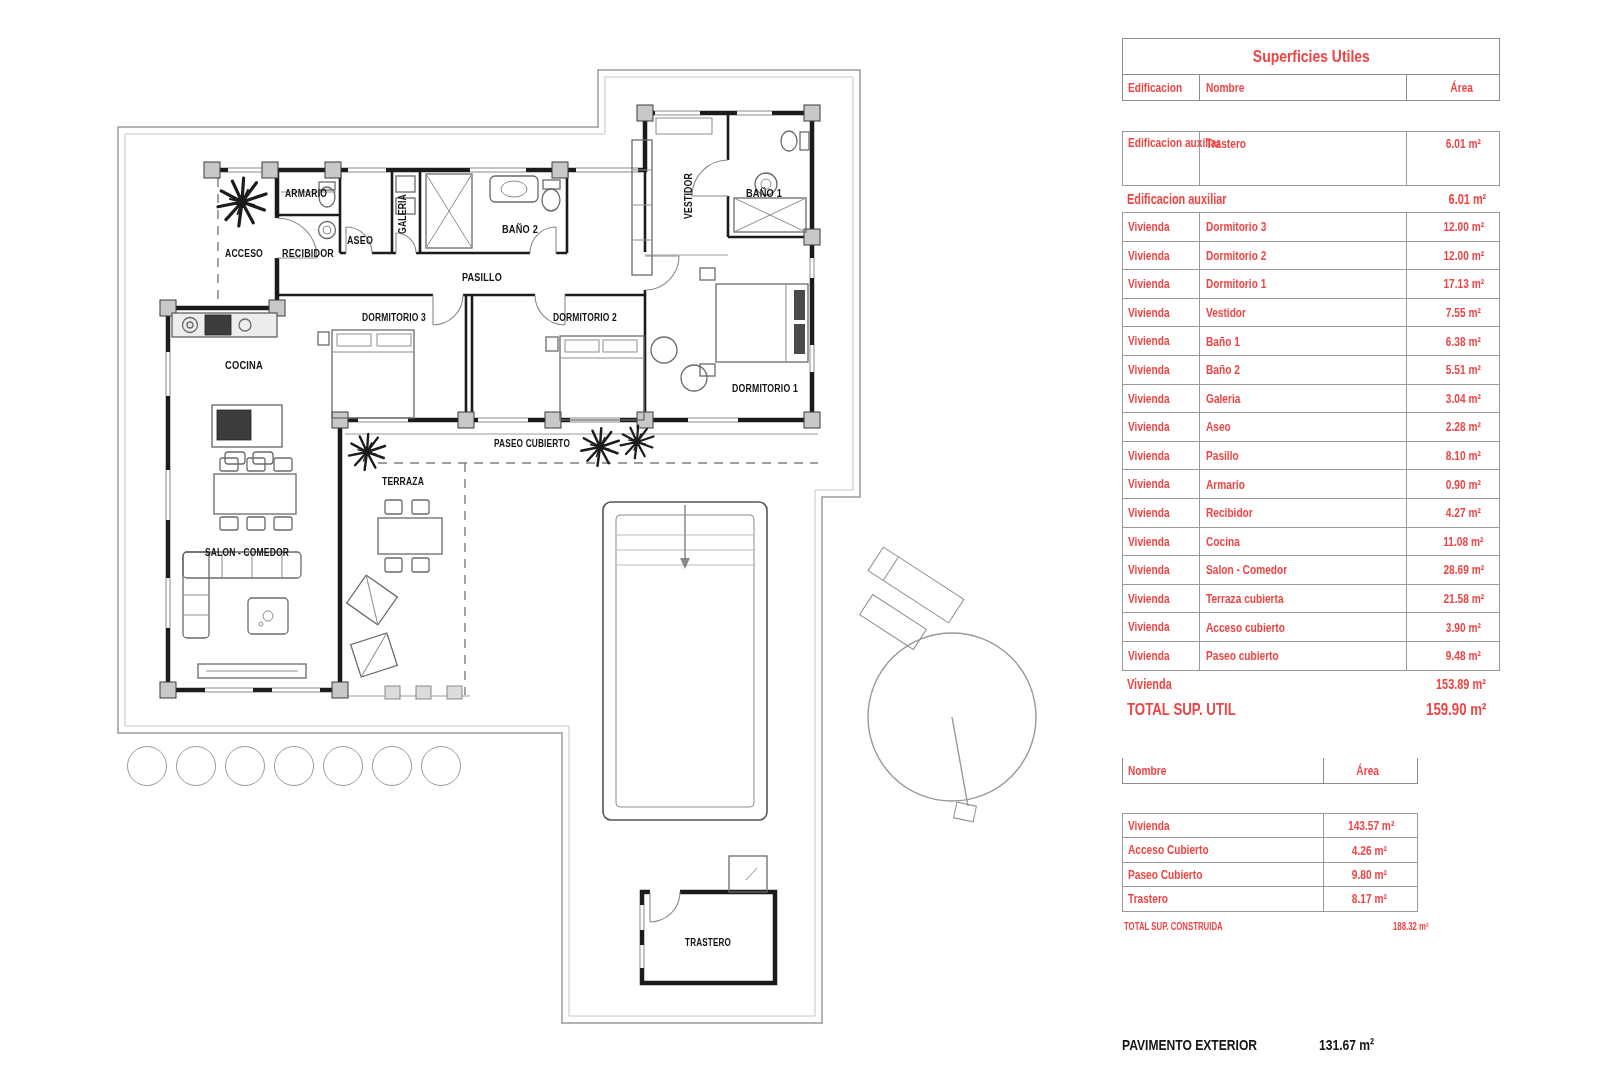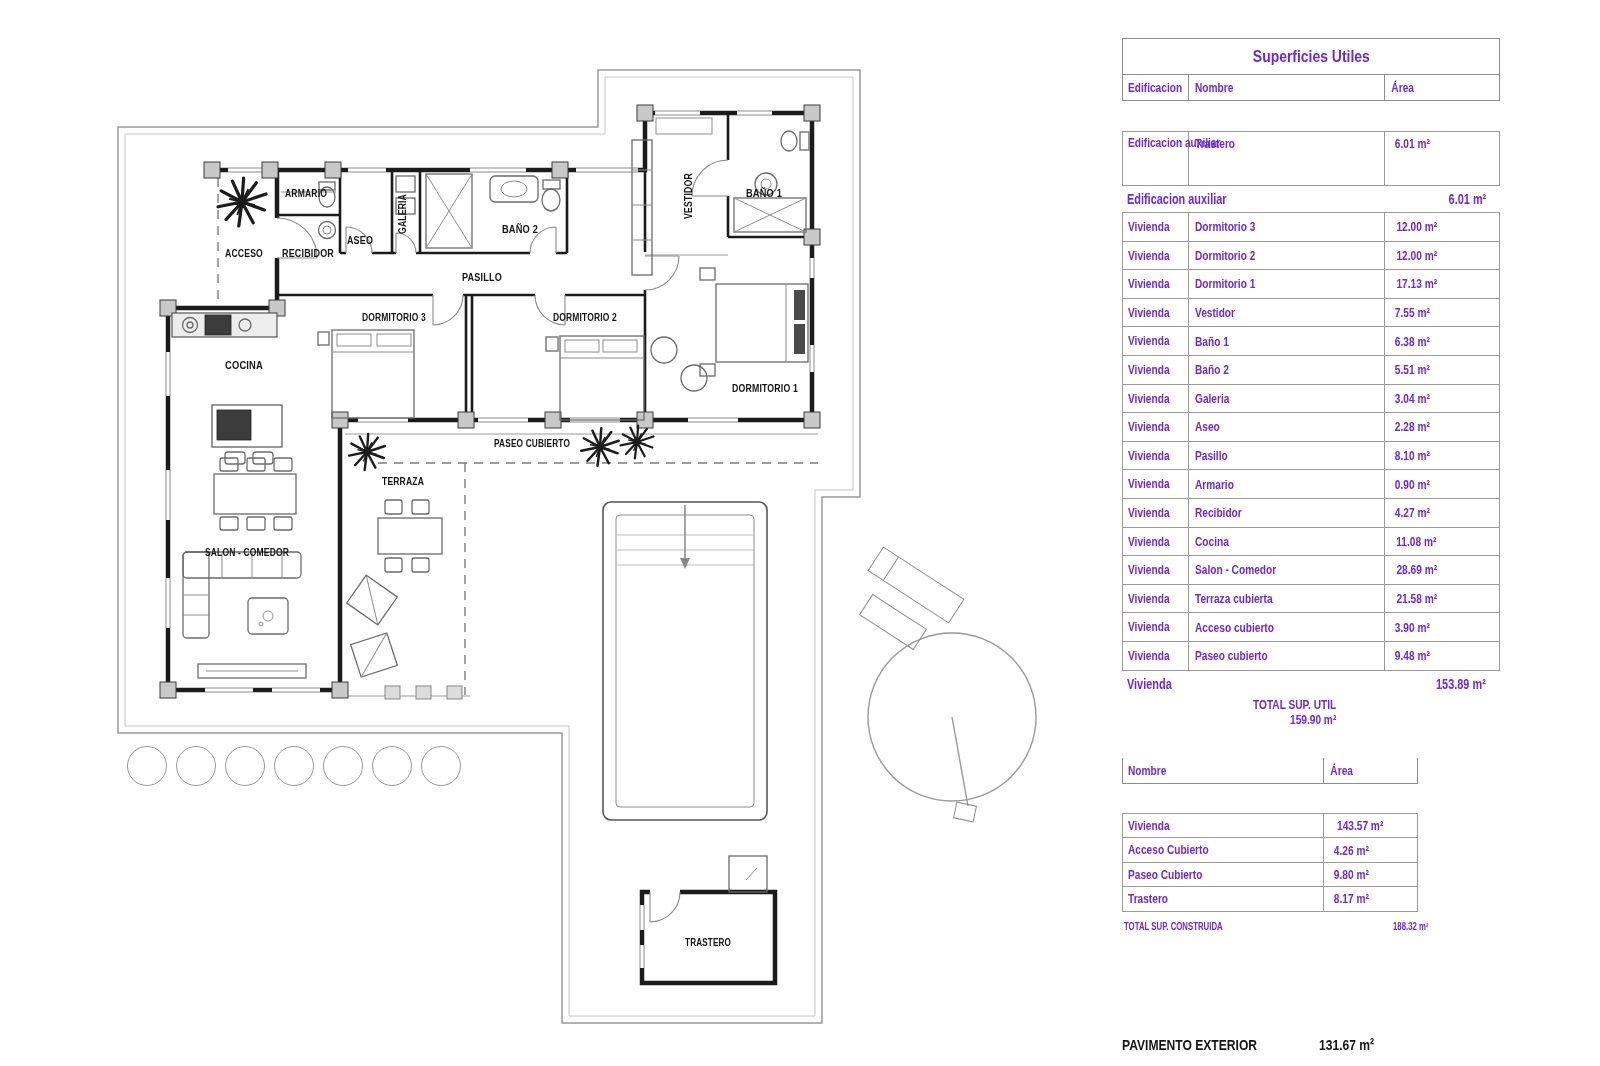--- a/index.html
+++ b/index.html
@@ -1,43 +1,43 @@
 <!DOCTYPE html>
 <html><head>
 <meta charset="utf-8">
 <style>
   html,body{margin:0;padding:0;background:#fff;}
   #stage{position:relative;width:1600px;height:1066px;background:#fff;overflow:hidden;
          font-family:"Liberation Sans",sans-serif;color:#151515;}
   .plan-svg{position:absolute;left:0;top:0;}
 
   
-  .tbl{position:absolute;font-weight:bold;color:#6d28d9;}
+  .tbl{position:absolute;font-weight:bold;color:#ef4444;}
   #t1{left:1122px;top:38px;width:378px;}
   #t2{left:1122px;top:758px;width:296px;}
   .t-title{border:1.6px solid #8d8d8d;text-align:center;font-size:17px;padding:8px 0 7px;}
   #t2 .t-title{font-size:17.5px;padding:10px 0 9px;}
   .t-head{display:grid;border:1.2px solid #8d8d8d;border-top:none;height:25px;align-items:center;font-size:13px;}
-  #t1 .t-head, #t1 .row{grid-template-columns:65px 196px 117px;}
+  #t1 .t-head, #t1 .row{grid-template-columns:65px 196px 117px;gap:11px;}
   #t2 .t-head, #t2 .row{grid-template-columns:200px 96px;}
   .t-body{margin-top:30px;}
   #t2 .t-body{margin-top:29px;}
   .row{display:grid;border:1.2px solid #9a9a9a;height:27.6px;align-items:center;font-size:13px;}
   #t2 .row{height:23.4px;}
   .row + .row{border-top:none;}
   .c1{padding-left:5px;line-height:1.05;}
   .c2,.c3{border-left:1.2px solid #9a9a9a;align-self:stretch;display:flex;align-items:center;}
   .c2{padding-left:6px;}
-  .c3{justify-content:flex-start;padding-right:14px;}
+  .c3{justify-content:center;padding-right:14px;}
   .t-head .c2,.t-head .c3{border-left:1.2px solid #8d8d8d;}
   .row.tall{height:53px;align-items:flex-start;}
   .row.tall .c1{padding-top:4px;}
   .row.tall .c2,.row.tall .c3{align-items:flex-start;padding-top:4px;}
   .srow{display:flex;justify-content:space-between;align-items:center;height:26px;padding:0 14px 0 5px;font-size:14px;}
-  .srow.trow{font-size:13px;flex-direction:column;}
+  .srow.trow{font-size:17px;}
   .total2{display:flex;justify-content:space-between;align-items:center;margin-top:9px;font-size:10px;width:305px;padding-left:2px;}
   .pav{position:absolute;left:1122px;top:1036px;font-size:15.5px;font-weight:bold;display:flex;gap:24px;}
   
   .cx{display:inline-block;transform:scaleX(0.78);transform-origin:0 50%;white-space:nowrap;}
   .cxr{display:inline-block;transform:scaleX(0.78);transform-origin:100% 50%;white-space:nowrap;}
   .cxc{display:inline-block;transform:scaleX(0.82);transform-origin:50% 50%;white-space:nowrap;}
 
   
   .bnd{fill:none;stroke:#9a9a9a;stroke-width:1.5;}
   .bnd2{fill:none;stroke:#c6c6c6;stroke-width:1;}

